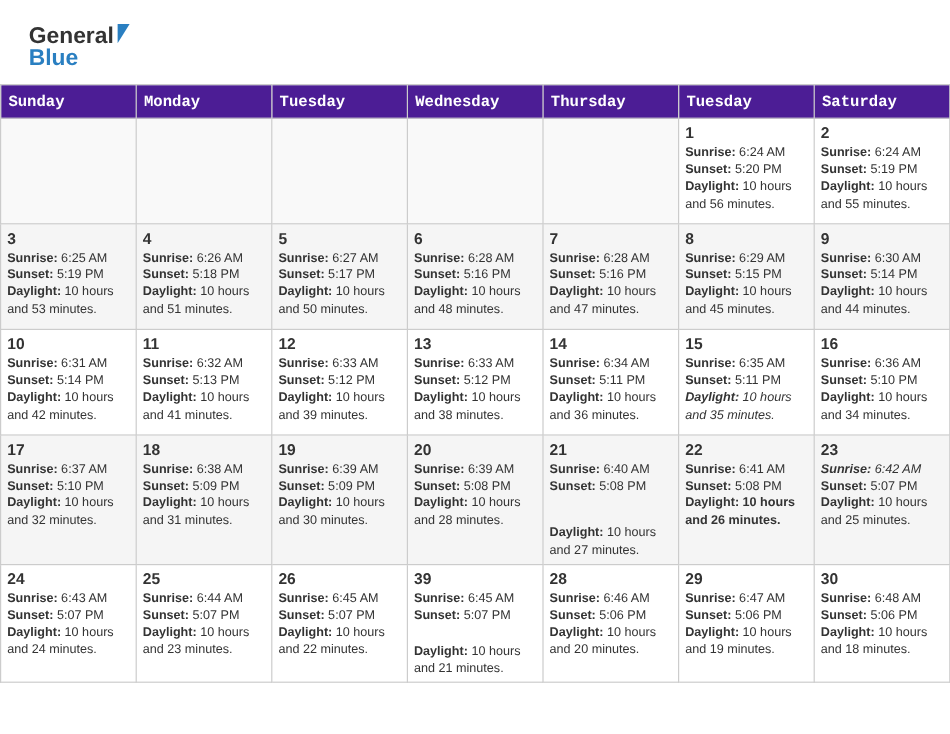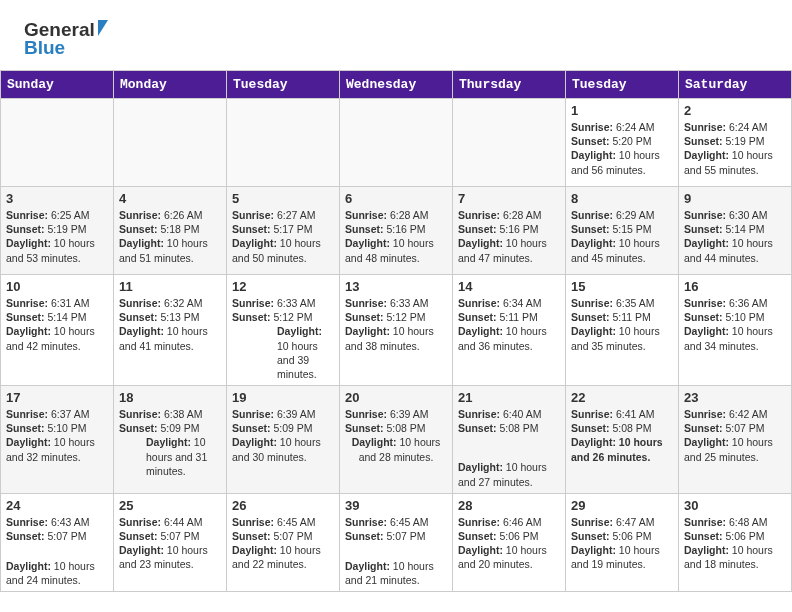--- a/index.html
+++ b/index.html
@@ -180,97 +180,97 @@
         <td>
           <span class="day-num">11</span>
           <div style="line-height: 1.35;"><b>Sunrise:</b> 6:32 AM</div>
           <div style="line-height: 1.35;"><b>Sunset:</b> 5:13 PM</div>
           <div style="line-height: 1.35;"><b>Daylight:</b> 10 hours and 41 minutes.</div>
         </td>
         <td>
           <span class="day-num">12</span>
           <div style="line-height: 1.35;"><b>Sunrise:</b> 6:33 AM</div>
           <div style="line-height: 1.35;"><b>Sunset:</b> 5:12 PM</div>
-          <div style="line-height: 1.35; margin-left: 45px;"><b>Daylight:</b> 10 hours and 39 minutes.</div>
+          <div style="line-height: 1.35;"><b>Daylight:</b> 10 hours and 39 minutes.</div>
         </td>
         <td>
           <span class="day-num">13</span>
           <div style="line-height: 1.35;"><b>Sunrise:</b> 6:33 AM</div>
           <div style="line-height: 1.35;"><b>Sunset:</b> 5:12 PM</div>
           <div style="line-height: 1.35;"><b>Daylight:</b> 10 hours and 38 minutes.</div>
         </td>
         <td>
           <span class="day-num">14</span>
           <div style="line-height: 1.35;"><b>Sunrise:</b> 6:34 AM</div>
           <div style="line-height: 1.35;"><b>Sunset:</b> 5:11 PM</div>
           <div style="line-height: 1.35;"><b>Daylight:</b> 10 hours and 36 minutes.</div>
         </td>
         <td>
           <span class="day-num">15</span>
           <div style="line-height: 1.35;"><b>Sunrise:</b> 6:35 AM</div>
           <div style="line-height: 1.35;"><b>Sunset:</b> 5:11 PM</div>
-          <div style="line-height: 1.35;"><b>Daylight:</b> 10 hours and 35 minutes.</div>
+          <div style="line-height: 1.35; font-style: italic;"><b>Daylight:</b> 10 hours and 35 minutes.</div>
         </td>
         <td>
           <span class="day-num">16</span>
           <div style="line-height: 1.35;"><b>Sunrise:</b> 6:36 AM</div>
           <div style="line-height: 1.35;"><b>Sunset:</b> 5:10 PM</div>
           <div style="line-height: 1.35;"><b>Daylight:</b> 10 hours and 34 minutes.</div>
         </td>
       </tr>
       <tr class="week-row">
         <td>
           <span class="day-num">17</span>
           <div style="line-height: 1.35;"><b>Sunrise:</b> 6:37 AM</div>
           <div style="line-height: 1.35;"><b>Sunset:</b> 5:10 PM</div>
           <div style="line-height: 1.35;"><b>Daylight:</b> 10 hours and 32 minutes.</div>
         </td>
         <td>
           <span class="day-num">18</span>
           <div style="line-height: 1.35;"><b>Sunrise:</b> 6:38 AM</div>
           <div style="line-height: 1.35;"><b>Sunset:</b> 5:09 PM</div>
-          <div style="line-height: 1.35; margin-left: 27px;"><b>Daylight:</b> 10 hours and 31 minutes.</div>
+          <div style="line-height: 1.35;"><b>Daylight:</b> 10 hours and 31 minutes.</div>
         </td>
         <td>
           <span class="day-num">19</span>
           <div style="line-height: 1.35;"><b>Sunrise:</b> 6:39 AM</div>
           <div style="line-height: 1.35;"><b>Sunset:</b> 5:09 PM</div>
           <div style="line-height: 1.35;"><b>Daylight:</b> 10 hours and 30 minutes.</div>
         </td>
         <td>
           <span class="day-num">20</span>
           <div style="line-height: 1.35;"><b>Sunrise:</b> 6:39 AM</div>
           <div style="line-height: 1.35;"><b>Sunset:</b> 5:08 PM</div>
-          <div style="line-height: 1.35; text-align: center;"><b>Daylight:</b> 10 hours and 28 minutes.</div>
+          <div style="line-height: 1.35;"><b>Daylight:</b> 10 hours and 28 minutes.</div>
         </td>
         <td>
           <span class="day-num">21</span>
           <div style="line-height: 1.35;"><b>Sunrise:</b> 6:40 AM</div>
           <div style="line-height: 1.35;"><b>Sunset:</b> 5:08 PM</div>
           <div style="line-height: 1.35; margin-top: 25px;"><b>Daylight:</b> 10 hours and 27 minutes.</div>
         </td>
         <td>
           <span class="day-num">22</span>
           <div style="line-height: 1.35;"><b>Sunrise:</b> 6:41 AM</div>
           <div style="line-height: 1.35;"><b>Sunset:</b> 5:08 PM</div>
           <div style="line-height: 1.35; font-weight: bold;"><b>Daylight:</b> 10 hours and 26 minutes.</div>
         </td>
         <td>
           <span class="day-num">23</span>
-          <div style="line-height: 1.35;"><b>Sunrise:</b> 6:42 AM</div>
+          <div style="line-height: 1.35; font-style: italic;"><b>Sunrise:</b> 6:42 AM</div>
           <div style="line-height: 1.35;"><b>Sunset:</b> 5:07 PM</div>
           <div style="line-height: 1.35;"><b>Daylight:</b> 10 hours and 25 minutes.</div>
         </td>
       </tr>
       <tr class="week-row">
         <td>
           <span class="day-num">24</span>
           <div style="line-height: 1.35;"><b>Sunrise:</b> 6:43 AM</div>
           <div style="line-height: 1.35;"><b>Sunset:</b> 5:07 PM</div>
-          <div style="line-height: 1.35; margin-top: 16px;"><b>Daylight:</b> 10 hours and 24 minutes.</div>
+          <div style="line-height: 1.35;"><b>Daylight:</b> 10 hours and 24 minutes.</div>
         </td>
         <td>
           <span class="day-num">25</span>
           <div style="line-height: 1.35;"><b>Sunrise:</b> 6:44 AM</div>
           <div style="line-height: 1.35;"><b>Sunset:</b> 5:07 PM</div>
           <div style="line-height: 1.35;"><b>Daylight:</b> 10 hours and 23 minutes.</div>
         </td>
         <td>
           <span class="day-num">26</span>
           <div style="line-height: 1.35;"><b>Sunrise:</b> 6:45 AM</div>

